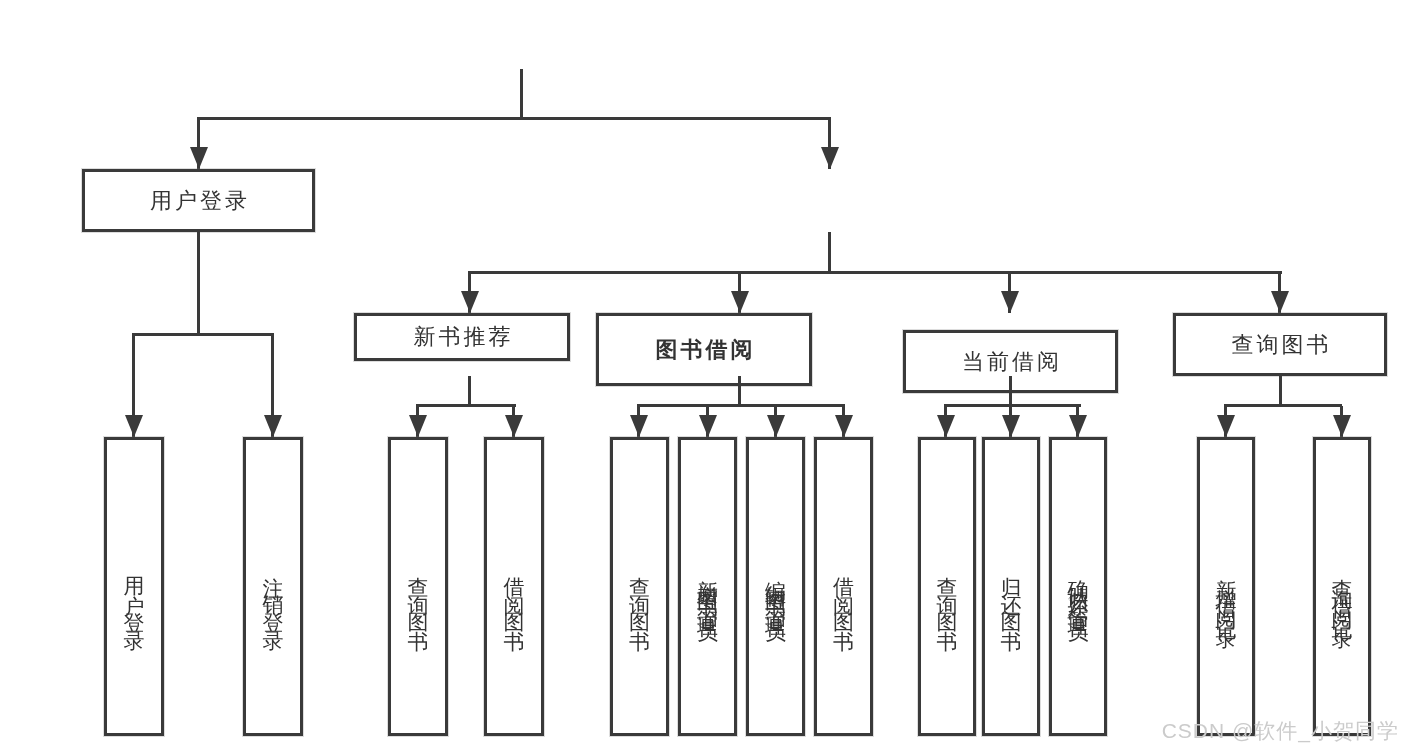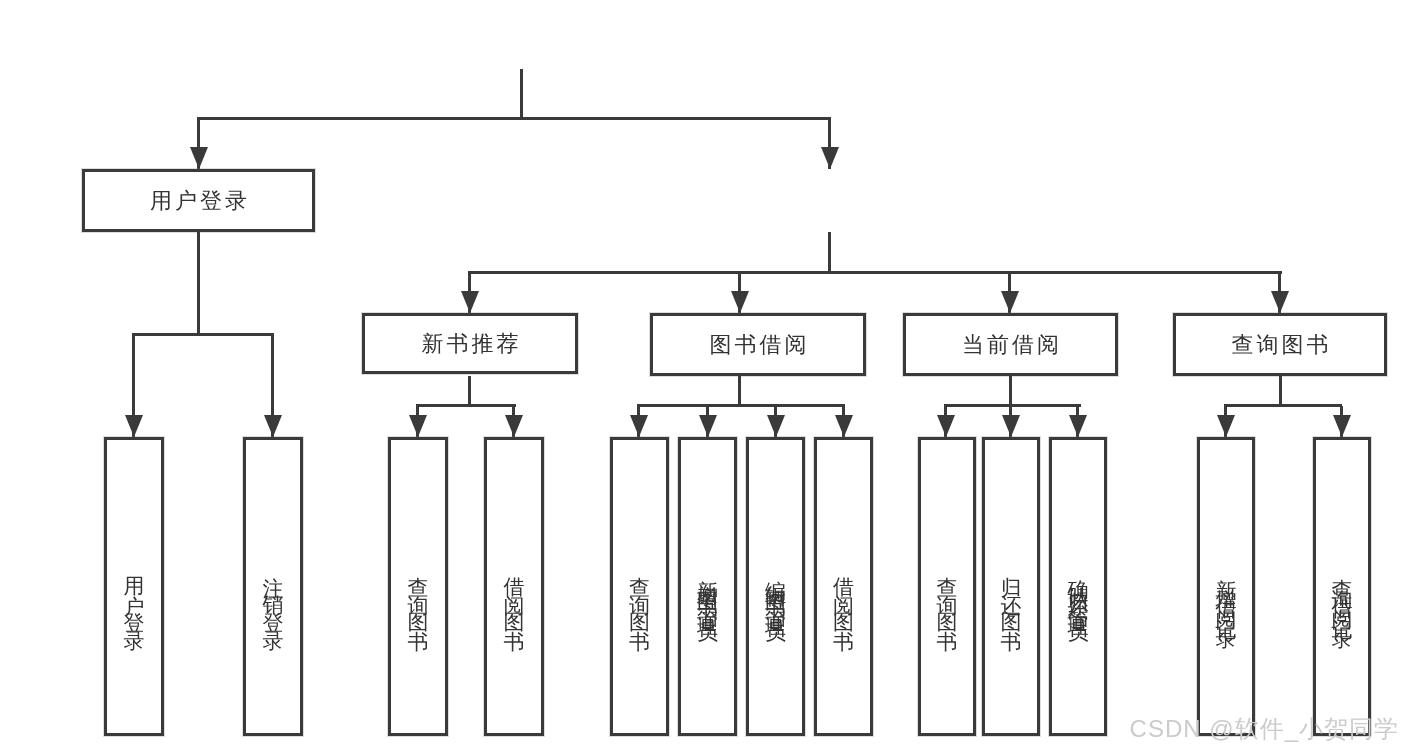--- a/index.html
+++ b/index.html
@@ -25,21 +25,21 @@
   .v6{letter-spacing:10px;margin-bottom:-10px;}
   .v9{letter-spacing:6px;margin-bottom:-6px;}
   .vline,.drop{position:absolute;width:3px;background:#3a3a3a;}
   .hline{position:absolute;height:3px;background:#3a3a3a;}
   .drop::after{
     content:"";position:absolute;bottom:0;left:50%;transform:translateX(-50%);
     width:0;height:0;border-left:9px solid transparent;border-right:9px solid transparent;
     border-top:22px solid #3a3a3a;
   }
   .watermark{
-    position:absolute;right:6px;bottom:2px;font-size:24px;letter-spacing:1px;
+    position:absolute;right:6px;bottom:2px;font-size:21px;letter-spacing:1px;
     color:#cbcbcb;z-index:10;pointer-events:none;white-space:nowrap;
   }
 </style>
 </head>
 <body>
 
 <div class="stage">
 
 
   <div class="vline" style="left:520px;top:69px;height:50px;"></div>
@@ -56,27 +56,27 @@
   <div class="drop" style="left:132px;top:335px;height:102px;"></div>
   <div class="drop" style="left:271px;top:335px;height:102px;"></div>
 
   <div class="vline" style="left:828px;top:232px;height:41px;"></div>
   <div class="hline" style="left:468px;top:271px;width:814px;"></div>
   <div class="drop" style="left:468px;top:273px;height:40px;"></div>
   <div class="drop" style="left:738px;top:273px;height:40px;"></div>
   <div class="drop" style="left:1008px;top:273px;height:40px;"></div>
   <div class="drop" style="left:1278px;top:273px;height:40px;"></div>
 
-  <div class="box" style="left:362px;top:313px;width:216px;height:61px;">
+  <div class="box" style="left:354px;top:313px;width:216px;height:48px;">
     <span>新书推荐</span>
   </div>
-  <div class="box" style="left:650px;top:313px;width:216px;height:63px;">
+  <div class="box" style="left:596px;top:313px;width:216px;height:73px;font-weight:bold;">
     <span>图书借阅</span>
   </div>
-  <div class="box" style="left:903px;top:313px;width:215px;height:63px;">
+  <div class="box" style="left:903px;top:330px;width:215px;height:63px;">
     <span>当前借阅</span>
   </div>
   <div class="box" style="left:1173px;top:313px;width:214px;height:63px;">
     <span>查询图书</span>
   </div>
 
   <div class="vline" style="left:468px;top:376px;height:30px;"></div>
   <div class="hline" style="left:416px;top:404px;width:100px;"></div>
   <div class="drop" style="left:416px;top:406px;height:31px;"></div>
   <div class="drop" style="left:512px;top:406px;height:31px;"></div>

